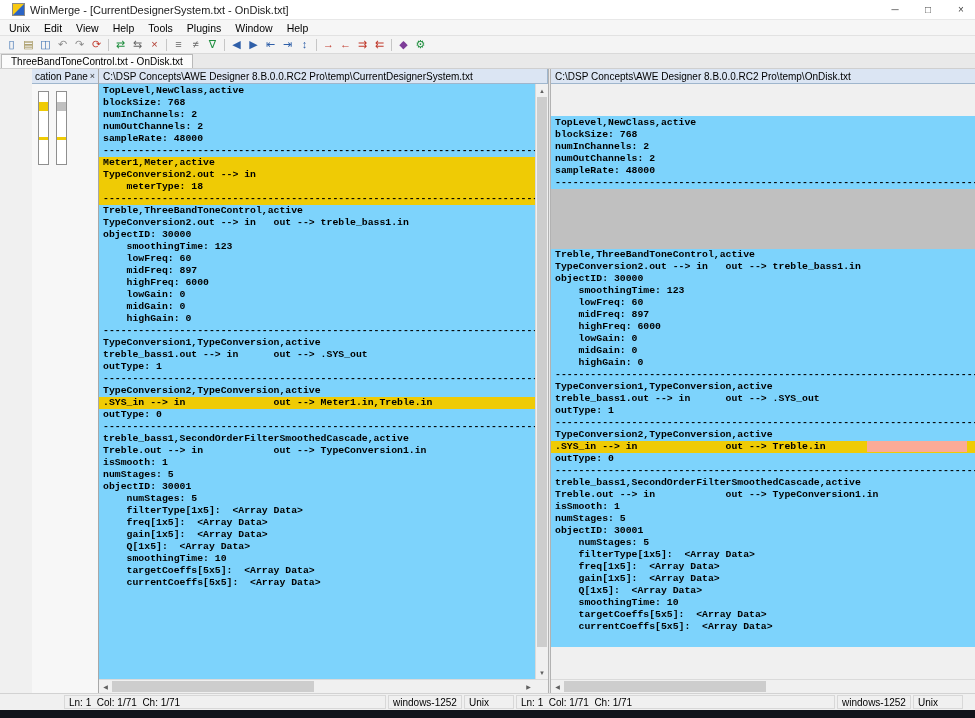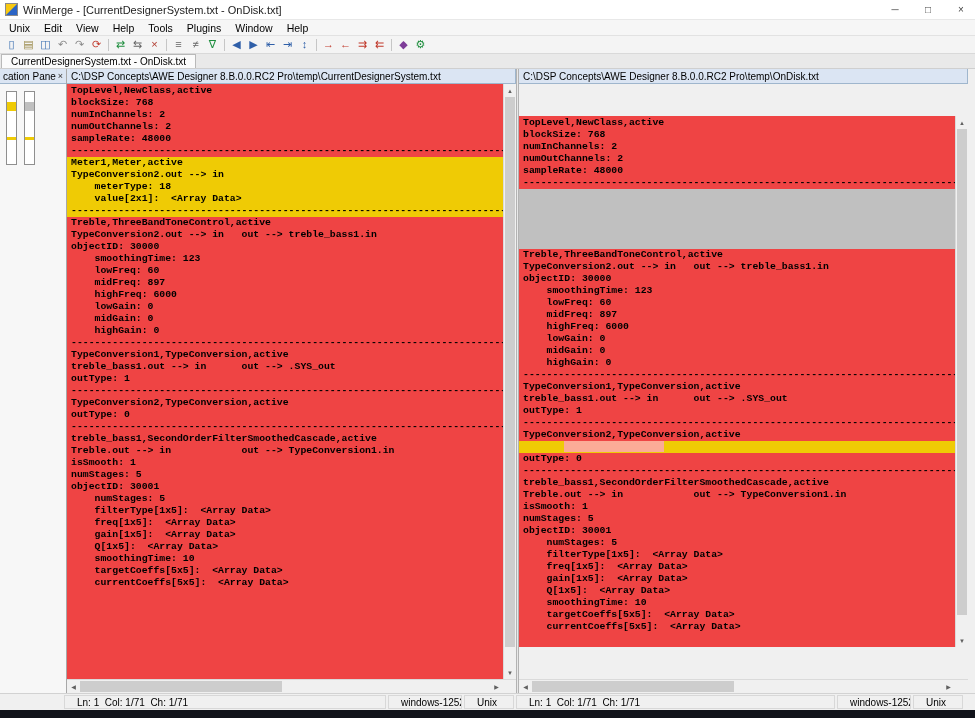--- a/index.html
+++ b/index.html
@@ -3,56 +3,56 @@
 <meta charset="utf-8">
 <style>
   * { margin:0; padding:0; box-sizing:border-box; }
   html,body { width:975px; height:718px; overflow:hidden; }
   body { font-family:"Liberation Sans", sans-serif; background:#f0f0f0; position:relative; color:#000; }
 
   .app { position:absolute; left:0; top:0; right:0; bottom:8px; display:flex; flex-direction:column; background:#f0f0f0; }
   .taskbar-strip { position:absolute; left:0; right:0; bottom:0; height:8px; background:#11131a; }
 
   
-  .titlebar { flex:0 0 20px; background:#ffffff; display:flex; align-items:center; padding-left:5px; gap:5px; border-bottom:1px solid #e8e8e8; }
+  .titlebar { flex:0 0 20px; background:#ffffff; display:flex; align-items:center; padding-left:12px; gap:5px; border-bottom:1px solid #e8e8e8; }
   .logo { width:13px; height:13px; border:1px solid #8a8a8a; background:linear-gradient(135deg,#f8c912 49%,#2b64c5 51%); flex:0 0 auto; }
   .title-text { flex:1; font-size:11px; color:#222; white-space:nowrap; overflow:hidden; }
   .win-btn { width:28px; height:19px; display:flex; align-items:center; justify-content:center; font-size:10px; color:#444; flex:0 0 auto; }
 
   
   .menubar { flex:0 0 16px; background:#f6f6f6; display:flex; align-items:center; font-size:10.5px; padding-left:2px; border-bottom:1px solid #e2e2e2; }
   .menu-item { padding:1px 7px; }
 
   
   .toolbar { flex:0 0 18px; background:#f4f4f4; border-bottom:1px solid #d9d9d9; display:flex; align-items:center; padding-left:3px; }
   .tb-icon { width:17px; height:16px; display:flex; align-items:center; justify-content:center; font-size:11px; line-height:1; }
   .tb-sep { width:1px; height:12px; background:#c6c6c6; margin:0 3px; }
 
   
   .tabbar { flex:0 0 15px; background:#e9e9e9; display:flex; align-items:flex-end; padding-left:1px; border-bottom:1px solid #cfcfcf; }
   .tab { height:14px; background:#fbfbfb; border:1px solid #b9b9b9; border-bottom:none; font-size:10px; padding:0 9px; display:flex; align-items:center; white-space:nowrap; }
 
   
-  .main { flex:1; display:flex; min-height:0; }
+  .main { flex:1; display:flex; min-height:0;padding-left:32px; }
 
   .loc-pane { flex:0 0 62px; display:flex; flex-direction:column; border-right:1px solid #a8a8a8; background:#f7f7f7; }
   .loc-header { flex:0 0 15px; background:var(--c-header,#dbe5f3); border-bottom:1px solid #9fb6cd; display:flex; align-items:center; font-size:10px; padding:0 3px; gap:2px; }
   .loc-title { flex:1; white-space:nowrap; overflow:hidden; }
   .loc-close { font-size:9px; color:#333; }
   .loc-body { flex:1; padding:7px 0 0 6px; display:flex; }
   .loc-bar { width:11px; height:74px; background:#fff; border:1px solid #8f8f8f; position:relative; margin-right:7px; }
   .loc-seg { position:absolute; left:0; right:0; }
   .seg-diff { background:var(--c-diff,#efcb05); }
   .seg-ghost { background:var(--c-ghost,#c0c0c0); }
 
   .pane { display:flex; flex-direction:column; min-width:0; }
   .pane.left  { flex:0 0 449px; }
   .pane.right { flex:0 0 449px;gap:32px; }
   .pane-header { flex:0 0 15px; background:var(--c-header,#dbe5f3); border-bottom:1px solid #9fb6cd; border-right:1px solid #9fb6cd; font-size:10px; display:flex; align-items:center; padding:0 4px; white-space:nowrap; overflow:hidden; }
-  .pane-body { flex:1; display:flex; min-height:0; background:#ef4444; }
+  .pane-body { flex:1; display:flex; min-height:0; background:#7dd3fc; }
   .lines { flex:1; overflow:hidden; padding-top:1px; }
   .line { height:12px; line-height:12px; font-family:"Liberation Mono","DejaVu Sans Mono",monospace; font-weight:bold; font-size:9.8px; white-space:pre; padding-left:4px; color:#000; }
   .hl-d { background:var(--c-diff,#efcb05); }
   .hl-g { background:var(--c-ghost,#c0c0c0); }
   .word-del { background:var(--c-word,#fbab97); }
 
   .vscroll { flex:0 0 13px; background:#f0f0f0; border-left:1px solid #dadada; position:relative; }
   .vs-arrow { position:absolute; left:0; right:0; height:13px; display:flex; align-items:center; justify-content:center; font-size:6px; color:#606060; }
   .vs-arrow.up { top:0; }
   .vs-arrow.down { bottom:0; }
@@ -67,21 +67,21 @@
   .splitter { flex:0 0 3px; background:#e8e8e8; border-left:1px solid #b2b2b2; border-right:1px solid #b2b2b2; }
   .right-margin { flex:0 0 12px; background:#f0f0f0; }
 
   
   .statusbar { flex:0 0 17px; background:#f0f0f0; border-top:1px solid #d2d2d2; display:flex; align-items:stretch; font-size:10px; }
   .sb-spacer { flex:0 0 62px; }
   .sb-group { display:flex; }
   .sb-group.l { flex:0 0 452px; }
   .sb-group.r { flex:0 0 449px; }
   .sb-tail { flex:0 0 12px; }
-  .sb-cell { border:1px solid #d8d8d8; margin:1px 0 1px 2px; padding:0 12px; display:flex; align-items:center; white-space:pre; overflow:hidden; }
+  .sb-cell { border:1px solid #d8d8d8; margin:1px 0 1px 2px; padding:0 4px; display:flex; align-items:center; white-space:pre; overflow:hidden; }
   .sb-pos { flex:1; }
   .sb-enc { flex:0 0 74px; }
   .sb-eol { flex:0 0 50px; }
 </style>
 </head>
 <body>
 
 <div class="app">
 
   <div class="titlebar">
@@ -128,21 +128,21 @@
       <div class="tb-icon" style="color: rgb(192, 57, 43);">→</div>
       <div class="tb-icon" style="color: rgb(192, 57, 43);">←</div>
       <div class="tb-icon" style="color: rgb(192, 57, 43);">⇉</div>
       <div class="tb-icon" style="color: rgb(192, 57, 43);">⇇</div>
       <div class="tb-sep"></div>
       <div class="tb-icon" style="color: rgb(125, 60, 152);">◆</div>
       <div class="tb-icon" style="color: rgb(30, 142, 62);">⚙</div>
     </div>
 
   <div class="tabbar">
-    <div class="tab">CurrentDesignerSystem.txt - OnDisk.txt</div>
+    <div class="tab">ThreeBandToneControl.txt - OnDisk.txt</div>
   </div>
 
   <div class="main">
 
     <div class="loc-pane">
       <div class="loc-header">
         <div class="loc-title">cation Pane</div>
         <div class="loc-close">×</div>
       </div>
       <div class="loc-body">
@@ -163,38 +163,38 @@
         <div class="lines">
             <div class="line"><span>TopLevel,NewClass,active</span></div>
             <div class="line"><span>blockSize: 768</span></div>
             <div class="line"><span>numInChannels: 2</span></div>
             <div class="line"><span>numOutChannels: 2</span></div>
             <div class="line"><span>sampleRate: 48000</span></div>
             <div class="line"><span>----------------------------------------------------------------------------------------------------</span></div>
             <div class="line hl-d"><span>Meter1,Meter,active</span></div>
             <div class="line hl-d"><span>TypeConversion2.out --&gt; in</span></div>
             <div class="line hl-d"><span>    meterType: 18</span></div>
-            <div class="line hl-d"><span>    value[2x1]:  &lt;Array Data&gt;</span></div>
             <div class="line hl-d"><span>----------------------------------------------------------------------------------------------------</span></div>
             <div class="line"><span>Treble,ThreeBandToneControl,active</span></div>
             <div class="line"><span>TypeConversion2.out --&gt; in   out --&gt; treble_bass1.in</span></div>
             <div class="line"><span>objectID: 30000</span></div>
             <div class="line"><span>    smoothingTime: 123</span></div>
             <div class="line"><span>    lowFreq: 60</span></div>
             <div class="line"><span>    midFreq: 897</span></div>
             <div class="line"><span>    highFreq: 6000</span></div>
             <div class="line"><span>    lowGain: 0</span></div>
             <div class="line"><span>    midGain: 0</span></div>
             <div class="line"><span>    highGain: 0</span></div>
             <div class="line"><span>----------------------------------------------------------------------------------------------------</span></div>
             <div class="line"><span>TypeConversion1,TypeConversion,active</span></div>
             <div class="line"><span>treble_bass1.out --&gt; in      out --&gt; .SYS_out</span></div>
             <div class="line"><span>outType: 1</span></div>
             <div class="line"><span>----------------------------------------------------------------------------------------------------</span></div>
             <div class="line"><span>TypeConversion2,TypeConversion,active</span></div>
+            <div class="line hl-d"><span>.SYS_in --&gt; in               out --&gt; Meter1.in,Treble.in</span></div>
             <div class="line"><span>outType: 0</span></div>
             <div class="line"><span>----------------------------------------------------------------------------------------------------</span></div>
             <div class="line"><span>treble_bass1,SecondOrderFilterSmoothedCascade,active</span></div>
             <div class="line"><span>Treble.out --&gt; in            out --&gt; TypeConversion1.in</span></div>
             <div class="line"><span>isSmooth: 1</span></div>
             <div class="line"><span>numStages: 5</span></div>
             <div class="line"><span>objectID: 30001</span></div>
             <div class="line"><span>    numStages: 5</span></div>
             <div class="line"><span>    filterType[1x5]:  &lt;Array Data&gt;</span></div>
             <div class="line"><span>    freq[1x5]:  &lt;Array Data&gt;</span></div>
@@ -245,21 +245,21 @@
             <div class="line"><span>    highFreq: 6000</span></div>
             <div class="line"><span>    lowGain: 0</span></div>
             <div class="line"><span>    midGain: 0</span></div>
             <div class="line"><span>    highGain: 0</span></div>
             <div class="line"><span>----------------------------------------------------------------------------------------------------</span></div>
             <div class="line"><span>TypeConversion1,TypeConversion,active</span></div>
             <div class="line"><span>treble_bass1.out --&gt; in      out --&gt; .SYS_out</span></div>
             <div class="line"><span>outType: 1</span></div>
             <div class="line"><span>----------------------------------------------------------------------------------------------------</span></div>
             <div class="line"><span>TypeConversion2,TypeConversion,active</span></div>
-            <div class="line hl-d"><span>       </span><span class="word-del">                 </span></div>
+            <div class="line hl-d"><span>.SYS_in --&gt; in               out --&gt; Treble.in</span><span>       </span><span class="word-del">                 </span></div>
             <div class="line"><span>outType: 0</span></div>
             <div class="line"><span>----------------------------------------------------------------------------------------------------</span></div>
             <div class="line"><span>treble_bass1,SecondOrderFilterSmoothedCascade,active</span></div>
             <div class="line"><span>Treble.out --&gt; in            out --&gt; TypeConversion1.in</span></div>
             <div class="line"><span>isSmooth: 1</span></div>
             <div class="line"><span>numStages: 5</span></div>
             <div class="line"><span>objectID: 30001</span></div>
             <div class="line"><span>    numStages: 5</span></div>
             <div class="line"><span>    filterType[1x5]:  &lt;Array Data&gt;</span></div>
             <div class="line"><span>    freq[1x5]:  &lt;Array Data&gt;</span></div>

